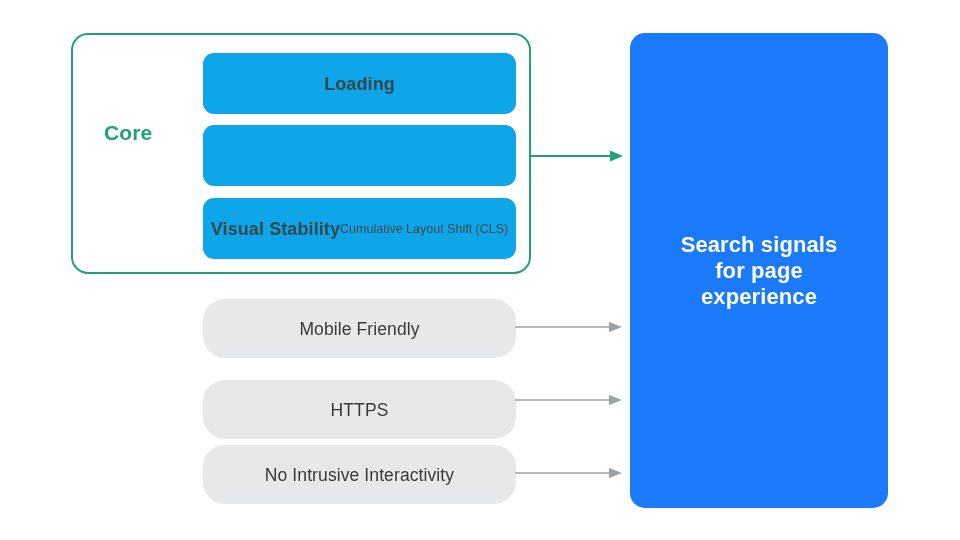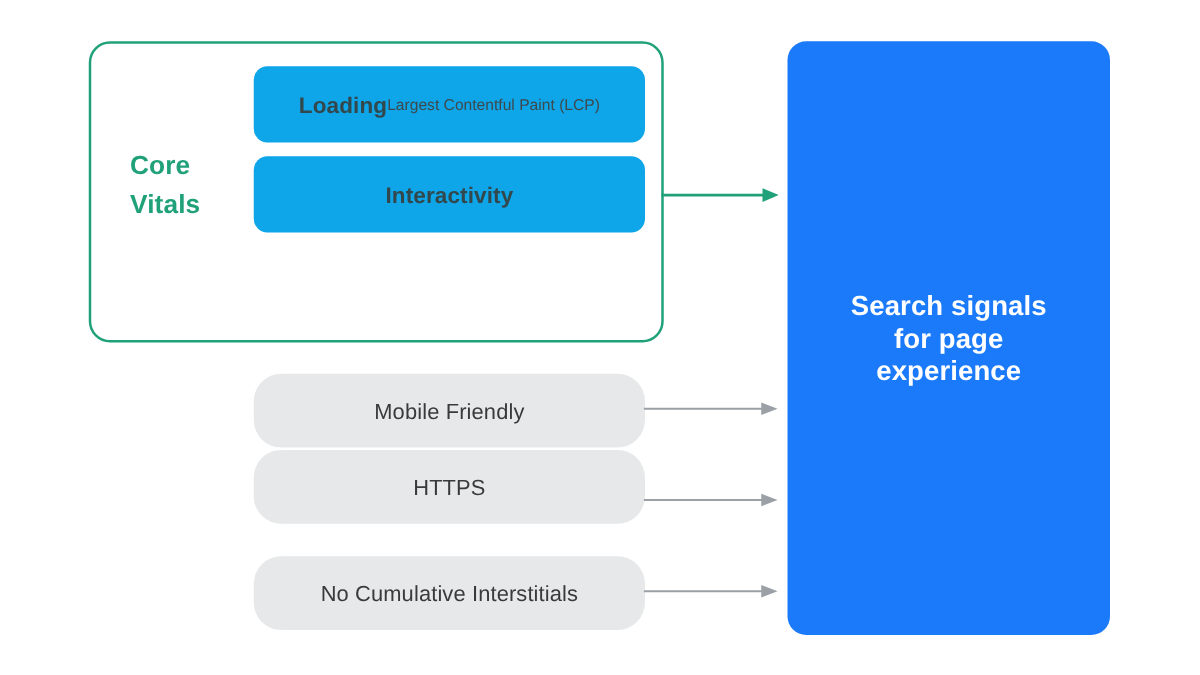--- a/index.html
+++ b/index.html
@@ -83,21 +83,21 @@
     left: 203px;
     width: 313px;
     height: 59px;
     background: #E7E8E9;
     border-radius: 22px;
     display: flex;
     align-items: center;
     justify-content: center;
   }
   .gray-card.g1 { top: 299px; }
-  .gray-card.g2 { top: 360px; }
+  .gray-card.g2 { top: 380px; }
   .gray-card.g3 { top: 445px; }
 
   .gray-label {
     font-size: 17.5px;
     font-weight: normal;
     color: #383A3C;
     line-height: 22px;
     letter-spacing: 0.1px;
   }
 
@@ -139,41 +139,42 @@
 </style>
 </head>
 <body>
 
 <div id="canvas">
 
   <div id="cwv-group"></div>
 
   <div id="cwv-label">
     <span class="ln">Core</span>
-    <span class="ln">Vitals</span>
   </div>
 
   <div class="metric-card c1">
     <div class="metric-title">Loading</div>
-    <div class="metric-sub">Largest Contentful Paint (LCP)</div>
   </div>
 
   <div class="metric-card c2">
-    <div class="metric-title">Interactivity</div>
-  </div>
-
+  </div>
+
+  <div class="metric-card c3">
+    <div class="metric-title">Visual Stability</div>
+    <div class="metric-sub">Cumulative Layout Shift (CLS)</div>
+  </div>
 
   <div class="gray-card g1">
     <span class="gray-label">Mobile Friendly</span>
   </div>
   <div class="gray-card g2">
     <span class="gray-label">HTTPS</span>
   </div>
   <div class="gray-card g3">
-    <span class="gray-label">No Cumulative Interstitials</span>
+    <span class="gray-label">No Intrusive Interactivity</span>
   </div>
 
   <div class="arrow" id="arrow-green">
     <svg width="96" height="16" viewBox="0 0 96 16" xmlns="http://www.w3.org/2000/svg">
       <line x1="0" y1="8" x2="83" y2="8" stroke="#21A179" stroke-width="2.2"></line>
       <polygon points="81,2.5 94,8 81,13.5" fill="#21A179"></polygon>
     </svg>
   </div>
 
   <div class="arrow" id="arrow-gray-1">

